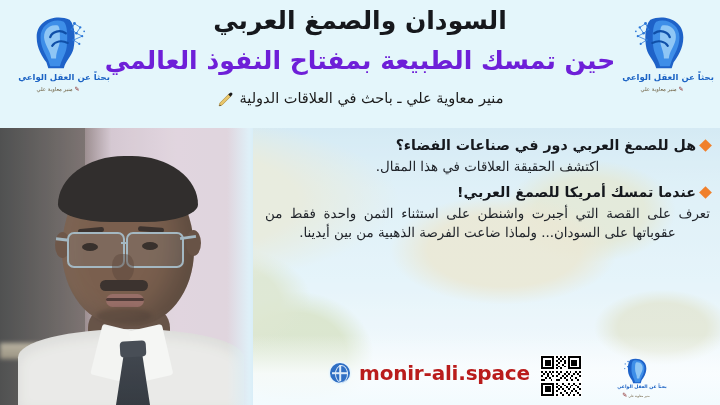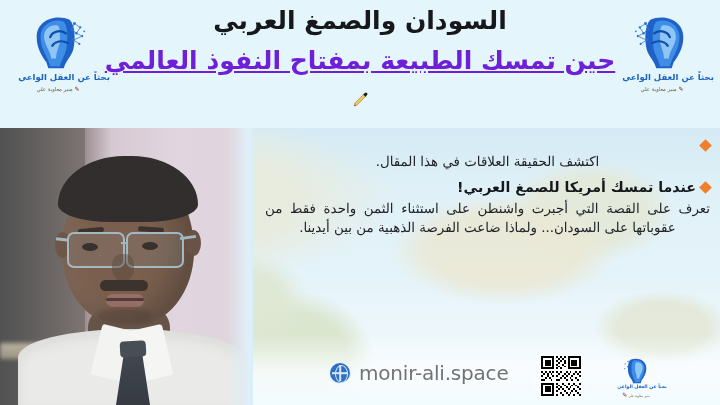--- a/index.html
+++ b/index.html
@@ -38,21 +38,20 @@
     position:absolute;left:0;right:0;top:6px;text-align:center;
     font-family:"DejaVu Sans","Liberation Sans",sans-serif;
     font-size:25px;font-weight:bold;color:#16181c;letter-spacing:0px;
     line-height:1.2;
   }
   .head-sub{
     position:absolute;left:0;right:0;top:46px;text-align:center;
     font-family:"DejaVu Sans","Liberation Sans",sans-serif;
     font-size:25px;font-weight:bold;color:#6E1FD8;
     line-height:1.2;
-    text-decoration:underline;
   }
   .head-byline{
     position:absolute;left:0;right:0;top:90px;text-align:center;
     font-family:"DejaVu Serif","Liberation Serif",serif;
     font-size:14.5px;color:#1a1a1a;line-height:1.2;
     display:flex;align-items:center;justify-content:center;gap:6px;
   }
   .pen-icon{display:inline-block;width:17px;height:17px;position:relative;transform:translateY(1px);}
 
   
@@ -198,21 +197,21 @@
     content:"";position:absolute;left:50%;top:2px;width:1.6px;height:16px;background:#dceaf8;transform:translateX(-50%);
   }
   .globe:after{
     content:"";position:absolute;left:2px;top:50%;width:16px;height:1.6px;background:#dceaf8;transform:translateY(-50%);
   }
   .globe em{
     position:absolute;left:4.5px;top:2px;width:11px;height:16px;border:1.5px solid #dceaf8;border-radius:50%;
   }
   .url{
     font-family:"DejaVu Sans","Liberation Sans",sans-serif;
-    font-size:20px;font-weight:normal;color:#737373;letter-spacing:-.2px;
+    font-size:20px;font-weight:bold;color:#b91c1c;letter-spacing:-.2px;
   }
   .qr{
     position:absolute;left:285px;top:0px;width:42px;height:42px;background:#fff;padding:1px;box-sizing:border-box;
   }
   .flogo{
     position:absolute;left:350px;top:0px;width:62px;height:44px;
     display:flex;flex-direction:column;align-items:center;justify-content:flex-start;
   }
   .flogo .logo-mark{width:30px;height:30px;margin-top:0;}
   .flogo .logo-cap{font-size:4.6px;margin-top:0px;}
@@ -280,20 +279,21 @@
         </svg>
       </div>
       <div class="logo-cap">بحثاً عن العقل الواعي</div>
       <div class="logo-sub"><span class="quill">✎</span> <span>منير معاوية علي</span></div>
     </div>
 
     <div class="head-title">السودان والصمغ العربي</div>
     <div class="head-sub">حين تمسك الطبيعة بمفتاح النفوذ العالمي</div>
 
     <div class="head-byline">
+      <span>منير معاوية علي ـ باحث في العلاقات الدولية</span>
       <span class="pen-icon">
         <svg viewBox="0 0 24 24" width="17" height="17" aria-hidden="true">
           <path d="M3 21 L7 20 L20 7 L17 4 L4 17 Z" fill="#E8C66A" stroke="#A8863A" stroke-width=".9"></path>
           <path d="M16 5 L19 8 L21.2 5.8 A1.6 1.6 0 0 0 18.2 2.8 Z" fill="#1C1C1C"></path>
           <path d="M3 21 L5.6 20.4 L4.6 19.4 Z" fill="#1C1C1C"></path>
         </svg>
       </span>
     </div>
   </div>
 
@@ -332,20 +332,21 @@
       <div class="p-chin"></div>
       <div class="p-wash"></div>
       <div class="p-fade"></div>
     </div>
 
     <div class="content">
 
       <div class="item">
         <div class="q">
           <span class="diamond"></span>
+          <span>هل للصمغ العربي دور في صناعات الفضاء؟</span>
         </div>
         <div class="a one">اكتشف الحقيقة العلاقات في هذا المقال.</div>
       </div>
 
       <div class="item">
       </div>
 
       <div class="item">
         <div class="q">
           <span class="diamond"></span>

